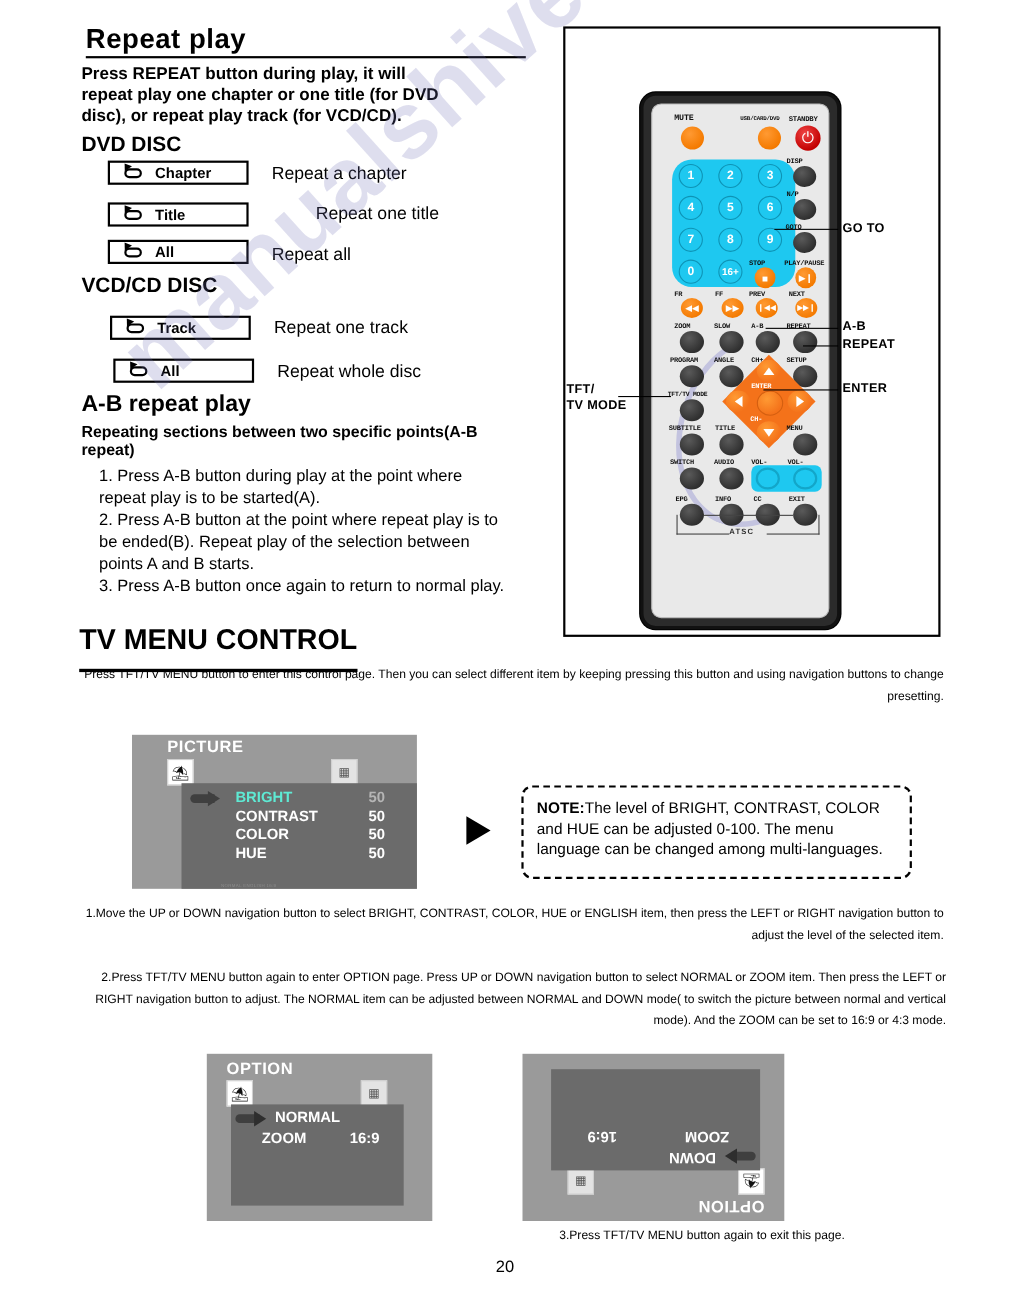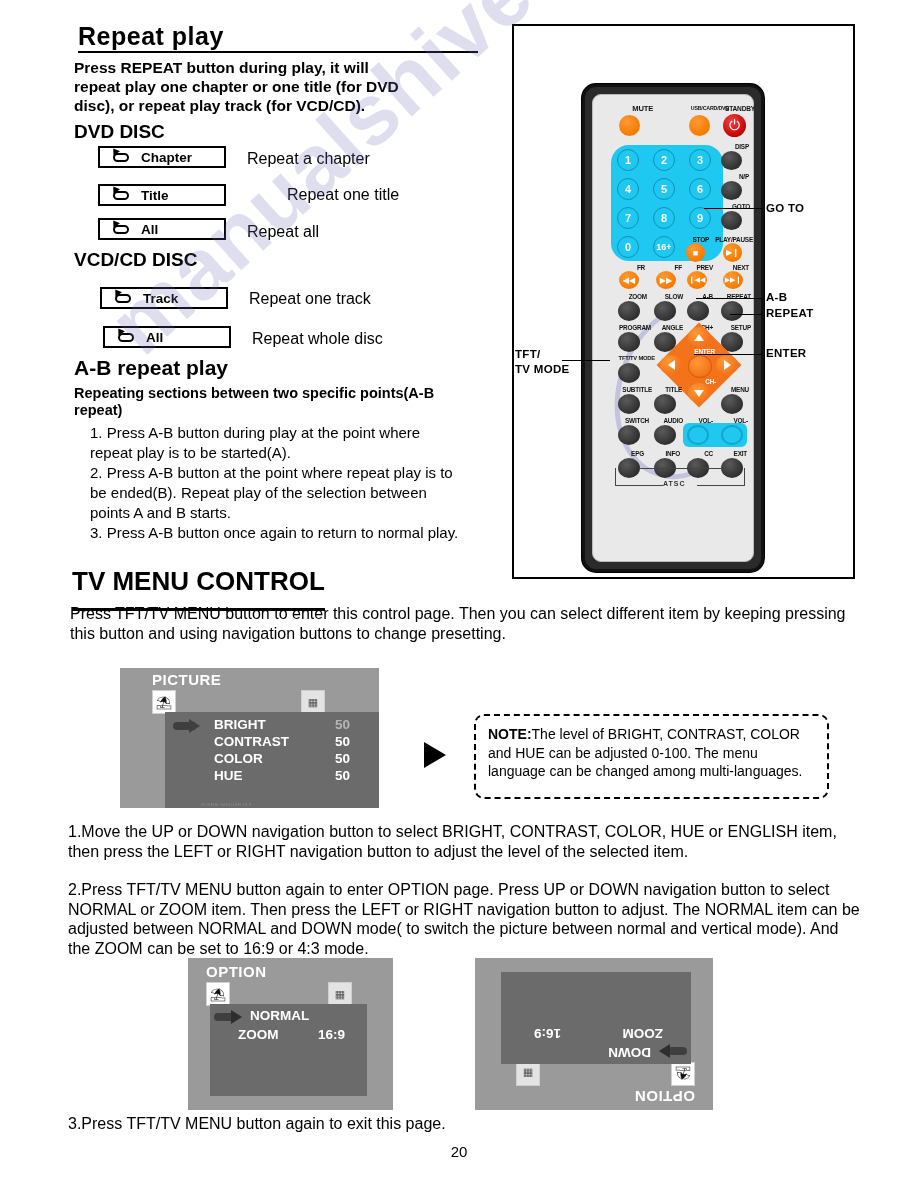--- a/index.html
+++ b/index.html
@@ -14,21 +14,21 @@
   .watermark span{position:absolute;font-size:86px;font-weight:bold;
      color:#6f6fb4;opacity:.22;white-space:nowrap;
      transform:rotate(-42deg);transform-origin:left top;
      font-family:"Liberation Sans",sans-serif;letter-spacing:1px;}
 
   
   .h1{font-size:25px;font-weight:bold;letter-spacing:.5px;}
   .rule{border-bottom:2.5px solid #000;}
   .h2{font-size:19px;font-weight:bold;}
   .bodytext{font-size:15.5px;line-height:19px;font-weight:bold;}
-  .para{font-size:16px;line-height:19.5px;}
+  .para{font-size:11px;line-height:19.5px;text-align:right;}
 
   
   .rbox{border:2px solid #000;background:#fff;display:flex;align-items:center;
         height:22px;padding-left:10px;box-sizing:border-box;}
   .rbox .lbl{font-size:13.5px;font-weight:bold;margin-left:9px;}
   .loopicon{width:22px;height:13px;position:relative;flex:0 0 auto;}
   .loopicon .body{position:absolute;left:3px;top:2px;width:16px;height:9px;
       border:2px solid #000;border-radius:5px;box-sizing:border-box;}
   .loopicon .arrow{position:absolute;left:1px;top:-3px;width:0;height:0;
       border-left:4px solid transparent;border-right:4px solid transparent;
@@ -45,42 +45,42 @@
   .volpad-bg{position:absolute;background:#1ec8f0;border-radius:6px;}
   .btn{position:absolute;border-radius:50%;}
   .btn.dark{background:radial-gradient(circle at 38% 32%,#5a5a5a,#2f2f2f 70%);}
   .btn.orange{background:radial-gradient(circle at 38% 32%,#ff9a33,#f47a00 72%);}
   .btn.red{background:radial-gradient(circle at 38% 32%,#ef4444,#c20000 72%);}
   .btn.cyanring{background:#1ec8f0;border:2px solid #13a6c9;box-sizing:border-box;}
   .btn.numbtn{background:#1ec8f0;border:1.5px solid #0e93b5;box-sizing:border-box;
       color:#fff;font-size:11px;font-weight:bold;display:flex;
       align-items:center;justify-content:center;}
   .klbl{position:absolute;font-size:6.4px;font-weight:bold;color:#111;
-        text-align:right;white-space:nowrap;letter-spacing:-.2px;}
+        text-align:left;white-space:nowrap;letter-spacing:-.2px;font-family:Liberation Mono, monospace;}
   .dpad{position:absolute;background:#f4721a;transform:rotate(45deg);}
   .dbtn{position:absolute;background:radial-gradient(circle at 38% 32%,#ff9a33,#f4721a 72%);
         border-radius:50%;display:flex;align-items:center;justify-content:center;}
   .tri{width:0;height:0;}
   .swoosh{position:absolute;border:5px solid rgba(150,150,210,.45);
       border-radius:50%;border-top-color:transparent;border-right-color:transparent;}
   .atsc-line{position:absolute;border-top:1.2px solid #444;}
   .atsc-txt{position:absolute;font-size:7px;font-weight:bold;letter-spacing:1px;color:#333;}
 
   
   .cl-line{position:absolute;border-top:1.4px solid #000;}
   .cl-txt{position:absolute;font-size:11.5px;font-weight:bold;letter-spacing:.3px;}
   .cl-txt.left{text-align:left;}
 
   
   .osd{position:absolute;background:#9a9a9a;}
   .osd .title{position:absolute;font-size:15px;font-weight:bold;color:#fff;
       letter-spacing:.5px;}
   .osd .panel{position:absolute;background:#6b6b6b;}
   .osd .row{position:absolute;font-size:13.5px;font-weight:bold;color:#fff;}
-  .osd .row.dim{color:#ffffff;}
+  .osd .row.dim{color:#5eead4;}
   .osd .val{position:absolute;font-size:13.5px;font-weight:bold;color:#fff;}
   .osd .val.dim{color:#b5b5b5;}
   .tabicon{position:absolute;background:#f2f2f2;border:1px solid #cfcfcf;}
   .tabicon.sel{background:#fff;}
   .tabicon .glyph{position:absolute;inset:2px;display:flex;align-items:center;
       justify-content:center;font-size:13px;color:#111;line-height:1;}
   .tabicon.noise{background:#e3e3e3;}
   .tabicon.noise .glyph{font-size:11px;color:#555;}
   .handptr{position:absolute;}
   .footstrip{position:absolute;font-size:4px;color:#8d8d8d;letter-spacing:.3px;

